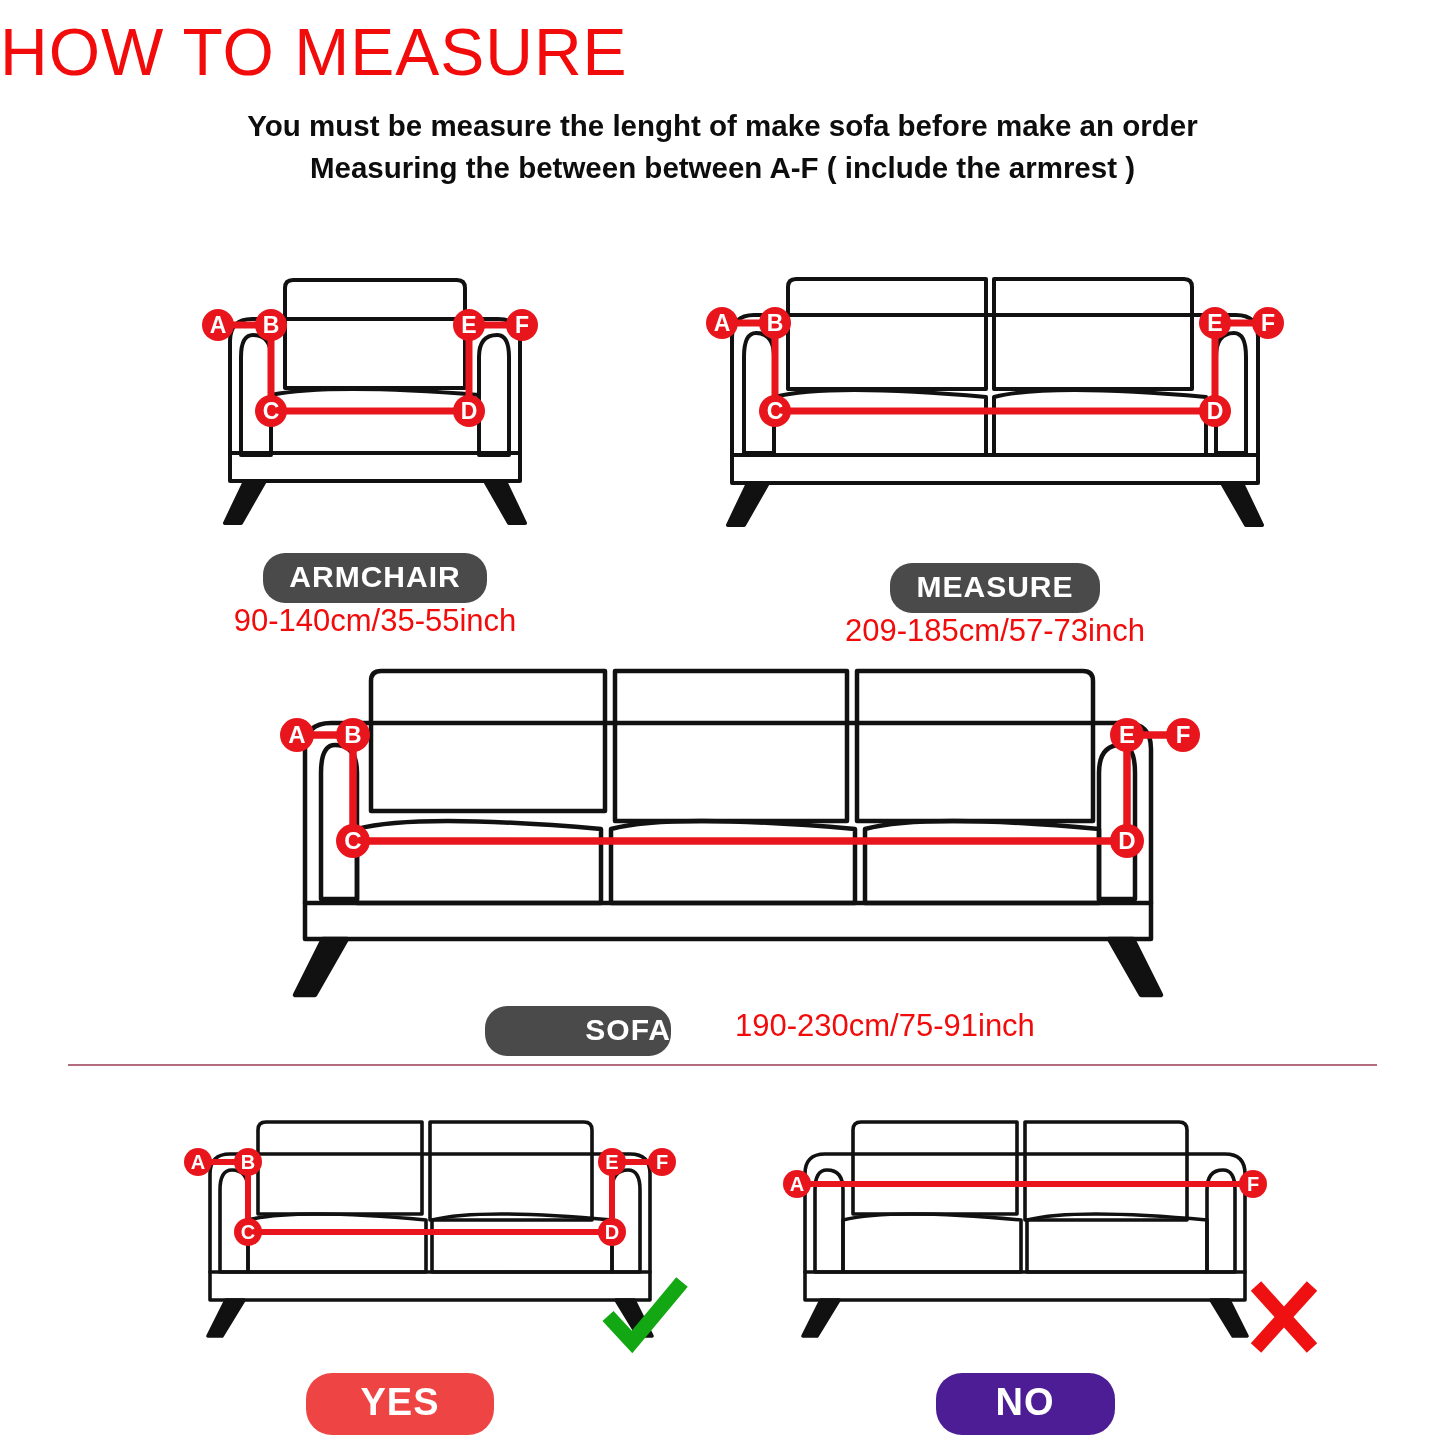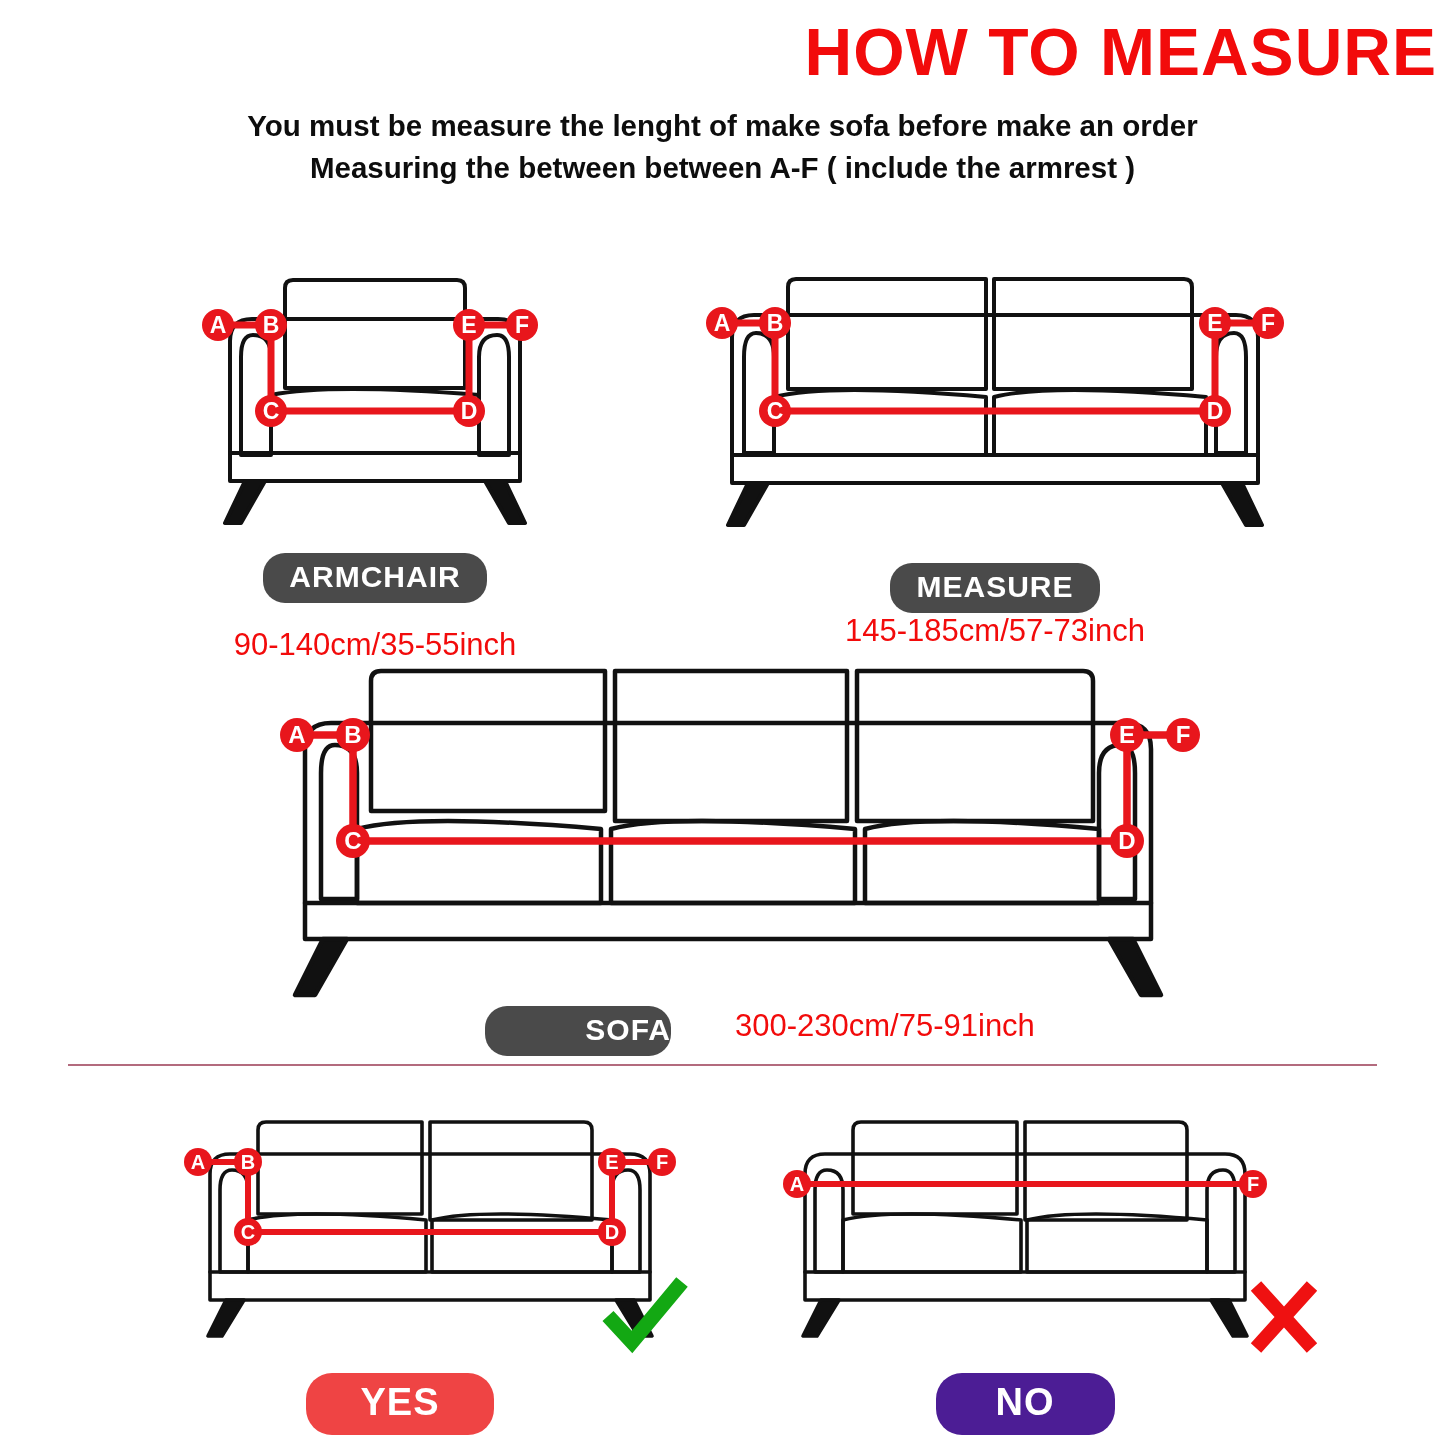--- a/index.html
+++ b/index.html
@@ -13,26 +13,26 @@
     font-family: "Liberation Sans", sans-serif;
     position: relative;
     overflow: hidden;
   }
   .page {
     position: relative;
     width: 1445px;
     height: 1445px;
   }
   .title {
-    text-align: right;
+    text-align: left;
     color: #f20b0b;
     font-size: 66px;
-    font-weight: bold;
+    font-weight: normal;
     letter-spacing: 1px;
-    margin: 18px 8px 0 0;
+    margin: 18px 0 0 0;
     line-height: 1.05;
   }
   .subtitle {
     text-align: center;
     color: #0d0d0d;
     font-size: 29.5px;
     font-weight: bold;
     line-height: 1.42;
     margin-top: 18px;
   }
@@ -140,21 +140,21 @@
           <text x="294" y="70" text-anchor="middle" font-size="23" font-family="Liberation Sans, sans-serif" font-weight="bold" fill="#fff">E</text>
         <circle cx="347" cy="62" r="16" fill="#e8161c"></circle>
           <text x="347" y="70" text-anchor="middle" font-size="23" font-family="Liberation Sans, sans-serif" font-weight="bold" fill="#fff">F</text>
       </g>
     </svg>
   </div>
 
   <div class="centerbox" style="left:175px; top:535px; width:400px;">
     <span class="badge">ARMCHAIR</span>
   </div>
-  <div class="centerbox" style="left:155px; top:585px; width:440px;margin-top:24px;">
+  <div class="centerbox" style="left:155px; top:585px; width:440px;">
     <div class="caption">90-140cm/35-55inch</div>
   </div>
 
   <div class="figwrap" style="left:700px; top:245px;">
     <svg width="590" height="270" viewBox="0 0 590 270">
       <g fill="none" stroke="#111" stroke-width="4" stroke-linejoin="round" stroke-linecap="round">
 
         <path d="M88 24 q0 -8 8 -8 h190 v110 h-198 z"></path>
         <path d="M294 16 h190 q8 0 8 8 v102 h-198 z"></path>
 
@@ -191,21 +191,21 @@
         <circle cx="568" cy="60" r="16" fill="#e8161c"></circle>
           <text x="568" y="68" text-anchor="middle" font-size="23" font-family="Liberation Sans, sans-serif" font-weight="bold" fill="#fff">F</text>
       </g>
     </svg>
   </div>
 
   <div class="centerbox" style="left:700px; top:545px; width:590px;">
     <span class="badge">MEASURE</span>
   </div>
   <div class="centerbox" style="left:680px; top:595px; width:630px;">
-    <div class="caption">145-185cm/57-73inch</div>
+    <div class="caption">209-185cm/57-73inch</div>
   </div>
 
   <div class="figwrap" style="left:275px; top:635px;">
     <svg width="930" height="355" viewBox="0 0 930 355">
       <g fill="none" stroke="#111" stroke-width="4.5" stroke-linejoin="round" stroke-linecap="round">
 
         <path d="M96 28 q0 -10 10 -10 h224 v140 h-234z"></path>
         <path d="M340 18 h232 v150 h-232z"></path>
         <path d="M582 18 h226 q10 0 10 10 v140 h-236z"></path>
 
@@ -243,21 +243,21 @@
         <circle cx="908" cy="82" r="17" fill="#e8161c"></circle>
           <text x="908" y="90" text-anchor="middle" font-size="24" font-family="Liberation Sans, sans-serif" font-weight="bold" fill="#fff">F</text>
       </g>
     </svg>
   </div>
 
   <div style="position:absolute; left:485px; top:988px;">
     <span class="badge" style="width:186px; padding-left:0; padding-right:0;">SOFA</span>
   </div>
   <div style="position:absolute; left:735px; top:990px;">
-    <div class="caption" style="text-align:left;">300-230cm/75-91inch</div>
+    <div class="caption" style="text-align:left;">190-230cm/75-91inch</div>
   </div>
 
   <div class="divider"></div>
 
   <div class="figwrap" style="left:180px; top:1090px;">
     <svg width="500" height="230" viewBox="0 0 500 230">
       <g fill="none" stroke="#111" stroke-width="3.6" stroke-linejoin="round" stroke-linecap="round">
         <path d="M78 22 q0 -8 8 -8 h156 v92 h-164z"></path>
         <path d="M250 14 h154 q8 0 8 8 v90 h-162z"></path>
         <path d="M30 66 q0 -20 20 -20 h400 q20 0 20 20 v126 h-440z"></path>

